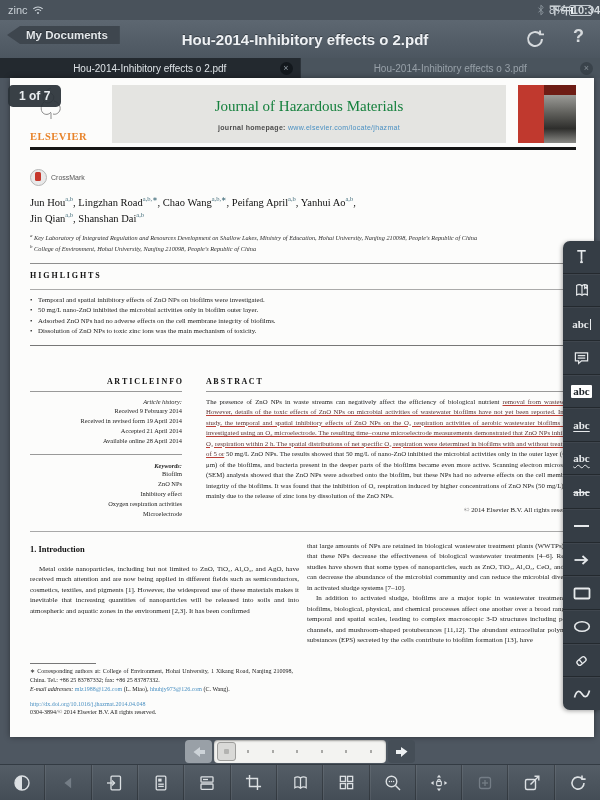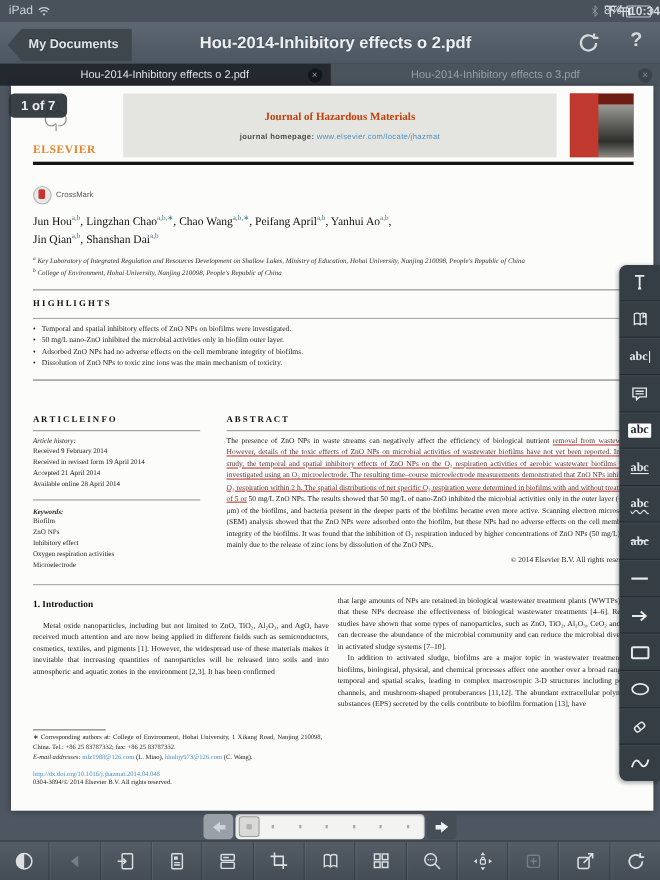--- a/index.html
+++ b/index.html
@@ -13,21 +13,21 @@
     color:#c9d0d6;font-size:11px;}
   .sb-left,.sb-right{display:flex;align-items:center;gap:4px;}
   .sb-time{position:absolute;left:0;right:0;text-align:right;font-weight:bold;color:#d4dade;font-size:11px;}
   .battery{width:21px;height:9px;border:1px solid #c2c9cf;border-radius:2px;position:relative;display:inline-block;}
   .battery::after{content:"";position:absolute;right:-3px;top:2px;width:2px;height:3px;background:#c2c9cf;border-radius:0 1px 1px 0;}
   .battery .lvl{position:absolute;left:1px;top:1px;bottom:1px;width:2px;background:#e8eef2;}
 
   
   .nav-bar{position:absolute;top:20px;left:0;right:0;height:38px;
     background:linear-gradient(#5d6771,#4c5660);border-bottom:1px solid #353d45;}
-  .back-btn{position:absolute;left:7px;top:6px;height:30px;display:flex;align-items:center;
+  .back-btn{position:absolute;left:7px;top:6px;height:18px;display:flex;align-items:center;
     background:#3e464e;color:#e2e6e9;font-size:11.5px;font-weight:bold;padding:0 12px 0 19px;
     clip-path:polygon(13px 0,100% 0,100% 100%,13px 100%,0 50%);text-shadow:0 -1px 0 rgba(0,0,0,.4);}
   .nav-title{position:absolute;left:120px;right:110px;top:0;height:38px;display:flex;align-items:center;justify-content:center;
     color:#eef1f4;font-size:15px;font-weight:bold;text-shadow:0 -1px 0 rgba(0,0,0,.35);white-space:nowrap;overflow:hidden;}
   .nav-ico{position:absolute;top:8px;color:#d6dadd;}
   .nav-refresh{right:54px;}
   .nav-help{right:16px;top:6px;font-size:18px;font-weight:bold;}
 
   
   .tab-bar{position:absolute;top:58px;left:0;right:0;height:20px;display:flex;background:#39424a;}
@@ -44,21 +44,21 @@
   .pdf-page{position:absolute;left:10px;right:6px;top:0;height:659px;background:#fcfcfb;
     box-shadow:0 0 6px rgba(0,0,0,.4);padding:5px 18px 0 20px;box-sizing:border-box;
     font-family:"Liberation Serif",serif;color:#1e1e1e;overflow:hidden;}
   .page-badge{position:absolute;left:8px;top:7px;background:rgba(42,49,56,.93);color:#e9edf0;
     font-family:"Liberation Sans",sans-serif;font-size:12px;font-weight:bold;padding:4px 11px;border-radius:5px;z-index:5;}
 
   .jhead{display:flex;height:58px;margin-top:2px;}
   .els{width:70px;position:relative;color:#8a8a8a;text-decoration:underline;}
   .els-name{position:absolute;bottom:1px;left:0;font-size:10.5px;font-weight:bold;color:#e8832a;letter-spacing:.5px;}
   .jbox{flex:1;background:#e4e4e1;margin:0 12px;display:flex;flex-direction:column;align-items:center;justify-content:center;}
-  .jname{font-size:10px;color:#c2410c;font-weight:bold;}
+  .jname{font-size:15px;color:#15803d;}
   .jhome{font-size:7px;color:#4d4d4d;margin-top:9px;font-family:"Liberation Sans",sans-serif;font-weight:bold;letter-spacing:.3px;}
   .jhome .url{color:#4a90c2;font-weight:normal;}
   .jcover{width:58px;background:#b5362d;position:relative;overflow:hidden;}
   .jcover .band{position:absolute;left:0;top:0;bottom:0;width:45%;background:#c0392e;}
   .jcover .top{position:absolute;left:0;right:0;top:0;height:10px;background:#6e1d15;}
   .jcover .art{position:absolute;right:0;top:10px;bottom:0;width:55%;
     background:linear-gradient(180deg,#9b9b97 0%,#5c5c58 40%,#2e2e2c 70%,#8a8a86 100%);}
   .black-rule{height:3px;background:#151515;margin-top:4px;}
 
   .title-row{display:flex;margin-top:11px;}
@@ -73,21 +73,21 @@
   .affils{margin-top:7px;font-size:6.3px;font-style:italic;line-height:1.55;color:#2e2e2e;}
   .affils sup{font-size:5px;}
 
   .hr-thin{border:none;border-top:1px solid #8e8e8e;margin:9px 0 0;}
   .sec-label{font-size:8px;font-weight:bold;margin:7px 0 5px;color:#111;}
   .hl-list{margin:5px 0 0;padding:0;list-style:none;font-size:6.9px;line-height:1.5;color:#222;}
   .hl-list li{padding-left:8px;position:relative;}
   .hl-list li::before{content:"•";position:absolute;left:0;}
 
   .info-row{display:flex;margin-top:24px;}
-  .col-info{width:152px;flex:none;}
+  .col-info{width:152px;flex:none;text-align:right;}
   .col-abs{flex:1;margin-left:24px;}
   .col-hr{border:none;border-top:1px solid #999;margin:4px 0 5px;}
   .small-txt{font-size:6.4px;line-height:1.55;color:#222;}
   .ital{font-style:italic;}
   .kw-label{font-weight:bold;font-style:italic;font-size:6.4px;margin-top:7px;}
   .abs-text{font-size:6.8px;line-height:1.55;text-align:justify;color:#222;margin-top:2px;}
   .red-ul{color:#5c3434;text-decoration:underline;text-decoration-color:#bb3d35;text-decoration-thickness:1px;}
   .abs-copy{font-size:6.8px;text-align:right;margin-top:4px;color:#222;}
 
   .intro-divider{border:none;border-top:1px solid #a8a8a8;margin:12px 0 0;}
@@ -138,21 +138,21 @@
     border-left:1px solid rgba(255,255,255,.07);border-right:1px solid rgba(0,0,0,.26);}
   .tb:first-child{border-left:none;}
   .tb:last-child{border-right:none;}
   .tb.disabled{color:#747d86;}
 </style>
 </head>
 <body>
 
 <div class="status-bar">
   <div class="sb-left">
-    <span>iPad</span>
+    <span>zinc</span>
     <span>
       <svg width="12" height="10" viewBox="0 0 12 10" fill="none" stroke="#c9d0d6" stroke-width="1.1">
         <path d="M1.3 3.9a6.6 6.6 0 0 1 9.4 0"></path>
           <path d="M3 5.9a3.9 3.9 0 0 1 6 0"></path>
         <circle cx="6" cy="8" r="1" fill="#c9d0d6" stroke="none"></circle>
       </svg>
     </span>
   </div>
   <div class="sb-time">下午10:34</div>
   <div class="sb-right">
@@ -225,21 +225,21 @@
     <div class="black-rule"></div>
 
     <div class="title-row">
       <div class="crossmark">
         <span class="cm-ico"></span>
         <span class="cm-label">CrossMark</span>
       </div>
     </div>
 
     <div class="authors">
-      <span>Jun Hou</span><sup>a,b</sup><span>, </span><span>Lingzhan Chao</span><sup>a,b,∗</sup><span>, </span><span>Chao Wang</span><sup>a,b,∗</sup><span>, </span><span>Peifang April</span><sup>a,b</sup><span>, </span><span>Yanhui Ao</span><sup>a,b</sup><span>,</span><br>
+      <span>Jun Hou</span><sup>a,b</sup><span>, </span><span>Lingzhan Road</span><sup>a,b,∗</sup><span>, </span><span>Chao Wang</span><sup>a,b,∗</sup><span>, </span><span>Peifang April</span><sup>a,b</sup><span>, </span><span>Yanhui Ao</span><sup>a,b</sup><span>,</span><br>
       <span>Jin Qian</span><sup>a,b</sup><span>, </span><span>Shanshan Dai</span><sup>a,b</sup><span></span>
     </div>
 
     <div class="affils">
       <div><sup>a</sup><span> Key Laboratory of Integrated Regulation and Resources Development on Shallow Lakes, Ministry of Education, Hohai University, Nanjing 210098, People's Republic of China</span></div>
       <div><sup>b</sup><span> College of Environment, Hohai University, Nanjing 210098, People's Republic of China</span></div>
     </div>
 
     <hr class="hr-thin">
     <div class="sec-label">H I G H L I G H T S</div>

